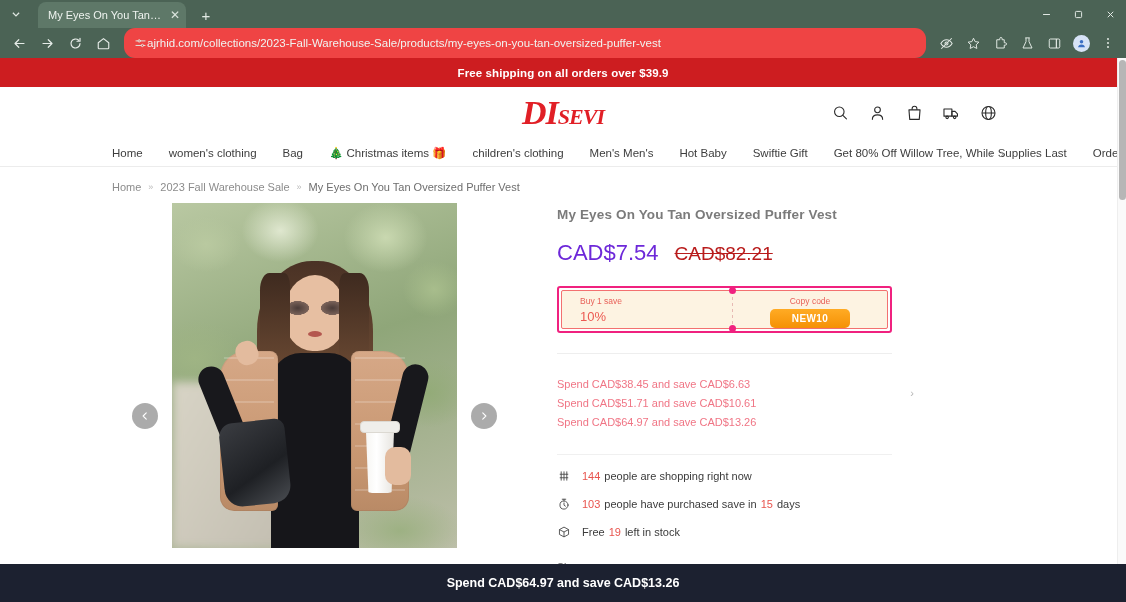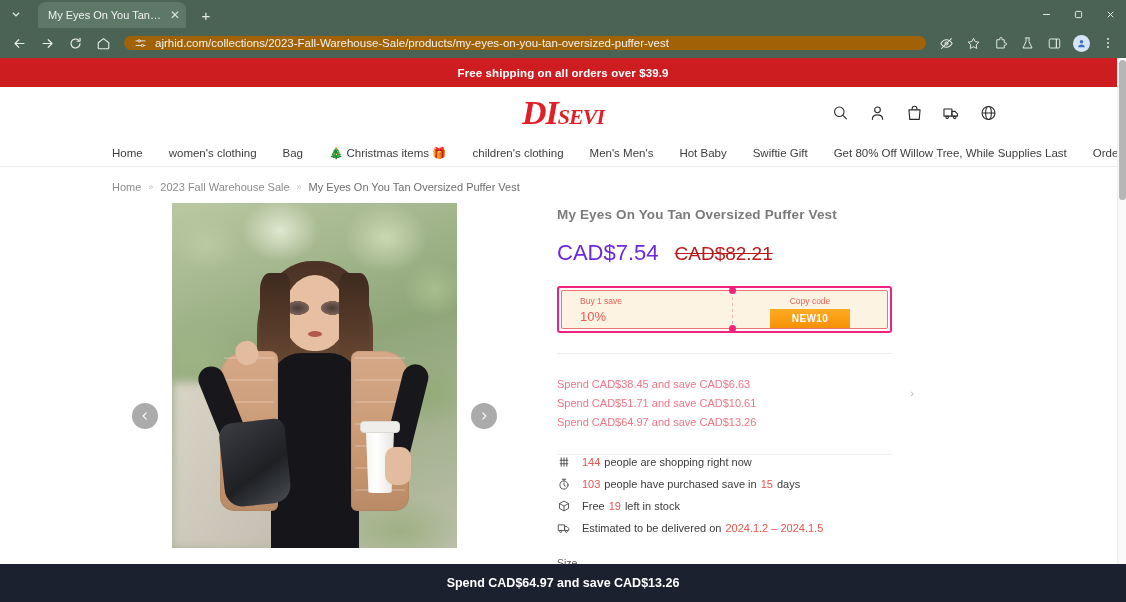--- a/index.html
+++ b/index.html
@@ -51,22 +51,22 @@
   .toolbar {
     height: 30px; background: #4b6355;
     display: flex; align-items: center; padding: 0 6px; gap: 2px;
   }
   .navbtn {
     width: 26px; height: 26px; border-radius: 50%;
     display: flex; align-items: center; justify-content: center;
     color: #e6ece8;
   }
   .omnibox {
-    flex: 1; height: 14px; background: #a16207; border-radius: 11px;
-    display: flex; align-items: center; padding: 0 10px; gap: 8px;
+    flex: 1; height: 30px; background: #ef4444; border-radius: 11px;
+    display: flex; align-items: center; padding: 0 10px; 
     margin: 0 6px;
   }
   .omnibox .urltext {
     font-size: 11.5px; color: #f0f4f1; white-space: nowrap;
     overflow: hidden; text-overflow: ellipsis;
   }
   .tbicons { display: flex; align-items: center; gap: 3px; }
   .tbicon {
     width: 24px; height: 24px; display: flex;
     align-items: center; justify-content: center; color: #e3eae5;
@@ -287,38 +287,38 @@
   .coupon-divider::before { top: -4px; }
   .coupon-divider::after { bottom: -4px; }
   .coupon-right {
     flex: 1; display: flex; flex-direction: column;
     align-items: center; justify-content: flex-end; padding-top: 2px;
   }
   .copy-label { font-size: 8.5px; color: #e8625a; margin-bottom: 3px; }
   .code-btn {
     background: linear-gradient(180deg,#ffab24,#f59105);
     color: #fff; font-size: 10px; font-weight: bold;
-    border-radius: 0; padding: 4px 22px; letter-spacing: .4px;
+    border-radius: 5px; padding: 4px 22px; letter-spacing: .4px;
   }
 
   .tiers {
     margin-top: 20px; border-top: 1px solid #eee; padding-top: 21px;
     position: relative;
   }
   .tier {
     font-size: 11px; color: #f07585; line-height: 19px;
   }
   .tier-arrow {
     position: absolute; right: -22px; top: 50%; transform: translateY(-50%);
     color: #b5b5b5; font-size: 11px;
   }
 
   .stats {
-    margin-top: 22px; border-top: 1px solid #f0f0f0; 
-    display: flex; flex-direction: column; gap: 8px;
+    margin-top: 22px; border-top: 1px solid #f0f0f0; padding-top: 14px;
+    display: flex; flex-direction: column; gap: 14px;
   }
   .stat {
     display: flex; align-items: center; gap: 11px;
     font-size: 11px; color: #3b3b3b;
   }
   .stat-ico { width: 14px; height: 14px; color: #4a4a4a; flex: 0 0 14px; }
   .hl { color: #e8544e; }
 
   .sizes-wrap { margin-top: 22px; }
   .size-label { font-size: 10.5px; color: #5d5d5d; }
@@ -618,32 +618,20 @@
             <span class="stat-ico">
               <svg width="14" height="14" viewBox="0 0 20 20" fill="none" stroke="currentColor" stroke-width="1.3" stroke-linejoin="round">
                 <path d="M10 3l6.5 3.5v7L10 17l-6.5-3.5v-7z"></path>
                   <path d="M3.5 6.5L10 10l6.5-3.5M10 10v7"></path>
               </svg>
             </span>
             <span>Free </span>
             <span class="hl" style="margin-left:-7px">19</span>
             <span style="margin-left:-7px"> left in stock</span>
           </div>
-          <div class="stat">
-            <span class="stat-ico">
-              <svg width="14" height="14" viewBox="0 0 20 20" fill="none" stroke="currentColor" stroke-width="1.3" stroke-linejoin="round">
-                <path d="M1.8 5.5h9v8h-9z"></path>
-                  <path d="M10.8 8h3.4l2.6 2.6v2.9h-6z"></path>
-                  <circle cx="5.2" cy="15" r="1.4"></circle>
-                  <circle cx="13.4" cy="15" r="1.4"></circle>
-              </svg>
-            </span>
-            <span>Estimated to be delivered on </span>
-            <span class="hl" style="margin-left:-7px">2024.1.2 – 2024.1.5</span>
-          </div>
         </div>
 
         <div class="sizes-wrap">
           <div class="size-label">Size</div>
           <div class="size-row">
             <div class="size-chip sel">Extra Small</div>
             <div class="size-chip">Small</div>
             <div class="size-chip">Medium</div>
             <div class="size-chip">Large</div>
             <div class="size-chip">Extra Large</div>

